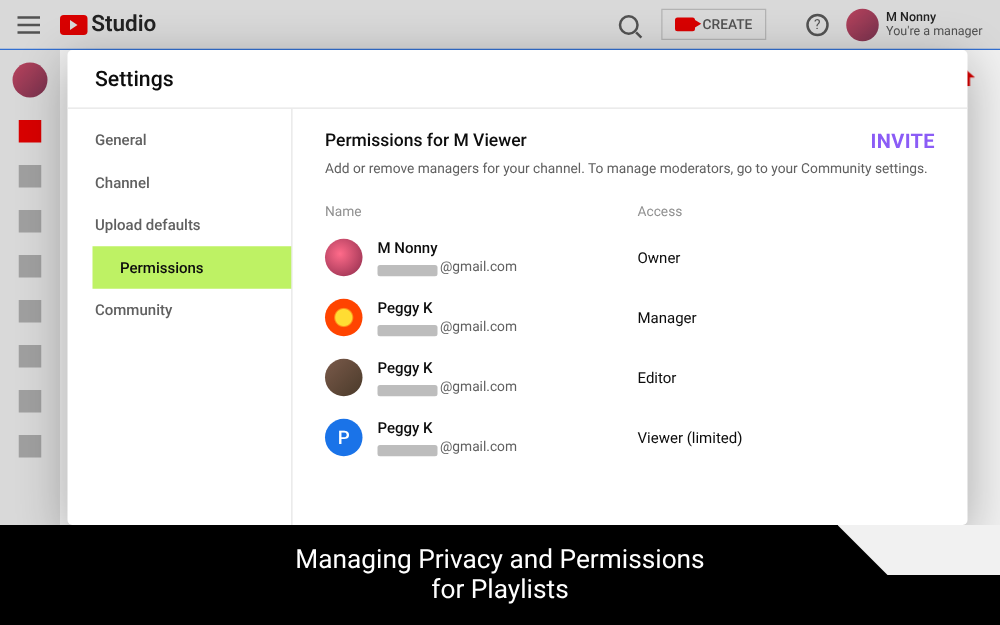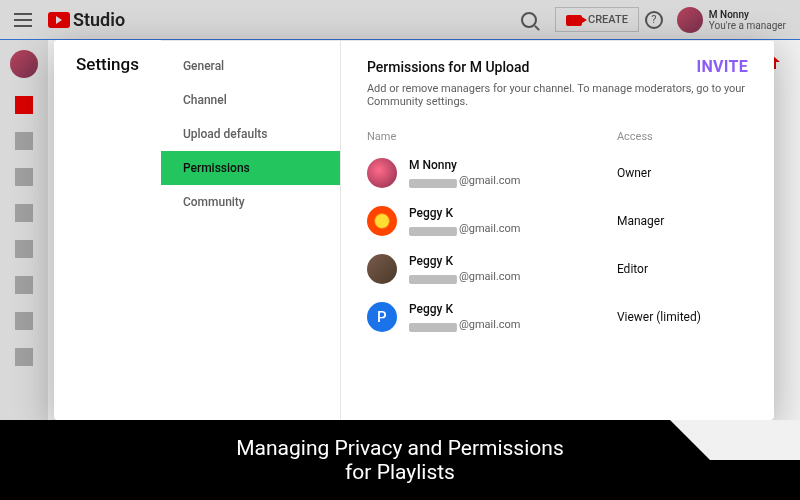--- a/index.html
+++ b/index.html
@@ -7,40 +7,40 @@
   .dim { filter: brightness(0.85); }
   .topbar { height: 40px; background: #fff; display: flex; align-items: center; padding: 0 14px; border-bottom: 1px solid #3b82f6; }
   .hamburger { width: 18px; height: 14px; display: flex; flex-direction: column; justify-content: space-between; margin-right: 16px; cursor: pointer; }
   .hamburger span { height: 2px; background: #606060; display: block; }
   .logo { display: flex; align-items: center; font-weight: 600; font-size: 18px; color: #282828; }
   .yt-icon { width: 22px; height: 16px; background: #ff0000; border-radius: 3px; position: relative; margin-right: 3px; }
   .yt-icon::after { content: ''; position: absolute; left: 8px; top: 4px; border-left: 6px solid #fff; border-top: 4px solid transparent; border-bottom: 4px solid transparent; }
   .spacer { flex: 1; }
   .search-ic { width: 16px; height: 16px; border: 2px solid #606060; border-radius: 50%; position: relative; margin-right: 18px; }
   .search-ic::after { content: ''; position: absolute; width: 6px; height: 2px; background: #606060; bottom: -3px; right: -5px; transform: rotate(45deg); }
-  .create-btn { display: flex; align-items: flex-end; gap: 6px; padding: 5px 10px; border: 1px solid #d3d3d3; font-size: 11px; font-weight: 500; color: #606060; margin-right: 6px; }
+  .create-btn { display: flex; align-items: center; gap: 6px; padding: 5px 10px; border: 1px solid #d3d3d3; font-size: 11px; font-weight: 500; color: #606060; margin-right: 32px; }
   .cam-ic { width: 16px; height: 11px; background: #ff0000; position: relative; border-radius: 2px; }
   .cam-ic::after { content: ''; position: absolute; right: -5px; top: 2px; border-left: 5px solid #ff0000; border-top: 3.5px solid transparent; border-bottom: 3.5px solid transparent; }
   .help-ic { width: 18px; height: 18px; border: 2px solid #606060; border-radius: 50%; display: flex; align-items: center; justify-content: center; font-size: 11px; color: #606060; margin-right: 14px; }
   .account { display: flex; align-items: center; gap: 6px; font-size: 10px; color: #606060; }
   .avatar-sm { width: 26px; height: 26px; border-radius: 50%; background: linear-gradient(135deg,#d94f6e,#8b3a5a); }
   .acc-txt { display: flex; flex-direction: column; line-height: 1.1; }
   .acc-name { font-weight: 500; color: #282828; }
   .sidebar-bg { position: absolute; left: 0; top: 40px; width: 48px; height: 400px; background: #fff; display: flex; flex-direction: column; align-items: center; padding-top: 10px; gap: 18px; }
   .side-av { width: 28px; height: 28px; border-radius: 50%; background: linear-gradient(135deg,#d94f6e,#8b3a5a); }
   .side-ic { width: 18px; height: 18px; background: #909090; opacity: 0.6; }
   .side-ic.active { background: #ff0000; opacity: 1; }
   .upload-bg { position: absolute; right: 20px; top: 55px; width: 16px; height: 14px; background: #ff0000; clip-path: polygon(50% 0, 100% 50%, 75% 50%, 75% 100%, 25% 100%, 25% 50%, 0 50%); }
 
-  .modal { position: absolute; left: 54px; top: 40px; width: 720px; height: 380px; background: #fff; border-radius: 4px; box-shadow: 0 10px 40px rgba(0,0,0,0.3); display: flex; overflow: hidden; }
+  .modal { position: absolute; left: 54px; top: 40px; width: 720px; height: 380px; background: #fff; border-radius: 4px; box-shadow: 0 10px 40px rgba(0,0,0,0.3); display: flex; flex-direction: column; overflow: hidden; }
   .modal-title { font-size: 17px; font-weight: 500; color: #0d0d0d; padding: 14px 22px 12px; }
   .modal-body { flex: 1; display: flex; border-top: 1px solid #e5e5e5; overflow: hidden; }
   .nav { width: 180px; border-right: 1px solid #e5e5e5; padding-top: 8px; }
   .nav-item { padding: 10px 22px; font-size: 12px; font-weight: 500; color: #606060; cursor: pointer; }
-  .nav-item.selected { background: #22c55e; color: #0d0d0d; }
+  .nav-item.selected { background: #bef264; color: #0d0d0d; margin-left: 20px; }
   .content { flex: 1; padding: 16px 26px; overflow-y: auto; }
   .crow { display: flex; justify-content: space-between; align-items: center; }
   .ptitle { font-size: 14px; font-weight: 500; color: #0d0d0d; }
   .invite { font-size: 16px; font-weight: 700; color: #8b5cf6; letter-spacing: 0.3px; cursor: pointer; }
   .desc { font-size: 11px; color: #606060; margin-top: 6px; }
   .thead { display: flex; margin-top: 22px; padding-bottom: 6px; font-size: 11px; color: #909090; }
   .col-name { width: 250px; }
   .row { display: flex; align-items: center; padding: 9px 0; }
   .av { width: 30px; height: 30px; border-radius: 50%; margin-right: 12px; flex-shrink: 0; }
   .av1 { background: radial-gradient(circle at 40% 40%, #ff6b8a, #8b2a4a); }
@@ -104,21 +104,21 @@
   <div class="modal-body">
     <div class="nav">
       <div class="nav-item">General</div>
       <div class="nav-item">Channel</div>
       <div class="nav-item">Upload defaults</div>
       <div class="nav-item selected">Permissions</div>
       <div class="nav-item">Community</div>
     </div>
     <div class="content">
       <div class="crow">
-        <div class="ptitle">Permissions for M Upload</div>
+        <div class="ptitle">Permissions for M Viewer</div>
         <div class="invite">INVITE</div>
       </div>
       <div class="desc">Add or remove managers for your channel. To manage moderators, go to your Community settings.</div>
       <div class="thead">
         <div class="col-name">Name</div>
         <div>Access</div>
       </div>
 
       <div class="row">
         <div class="av av1"></div>

